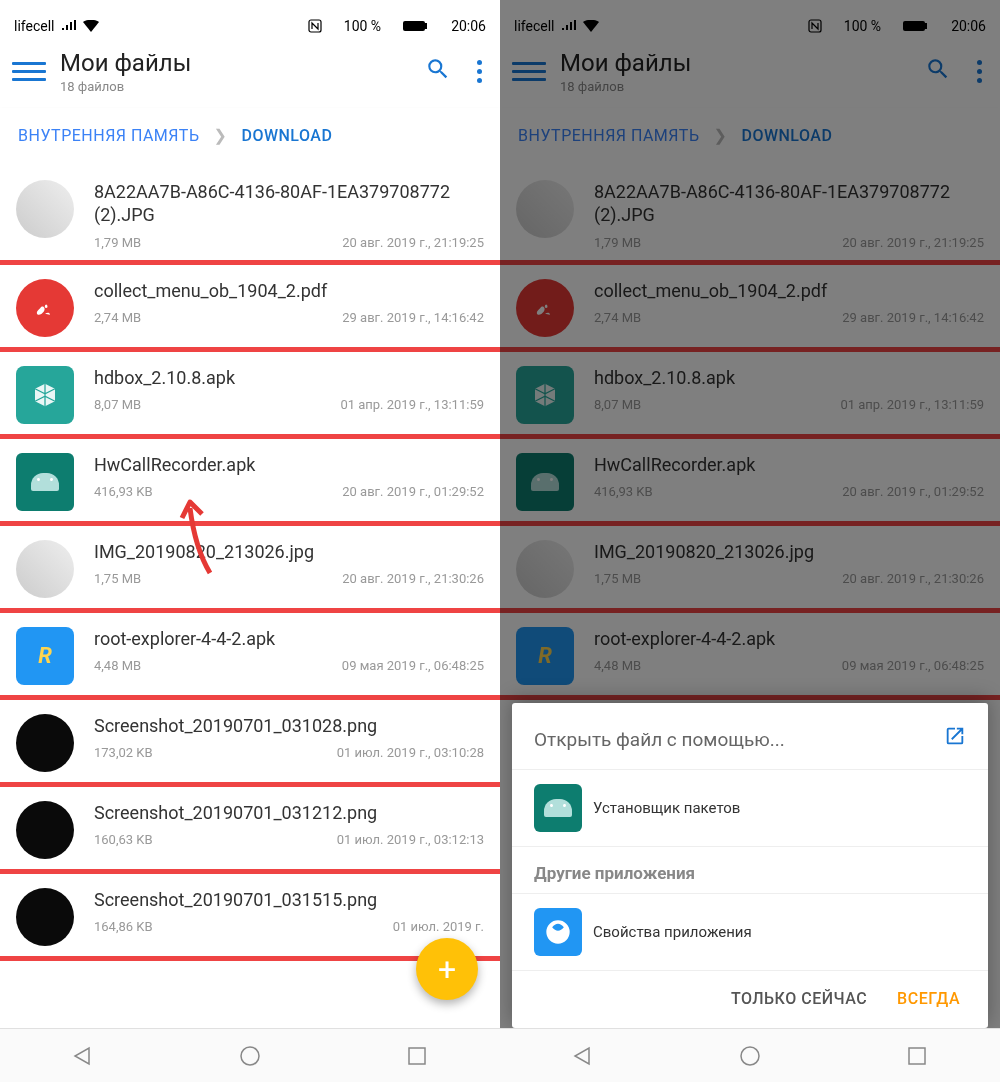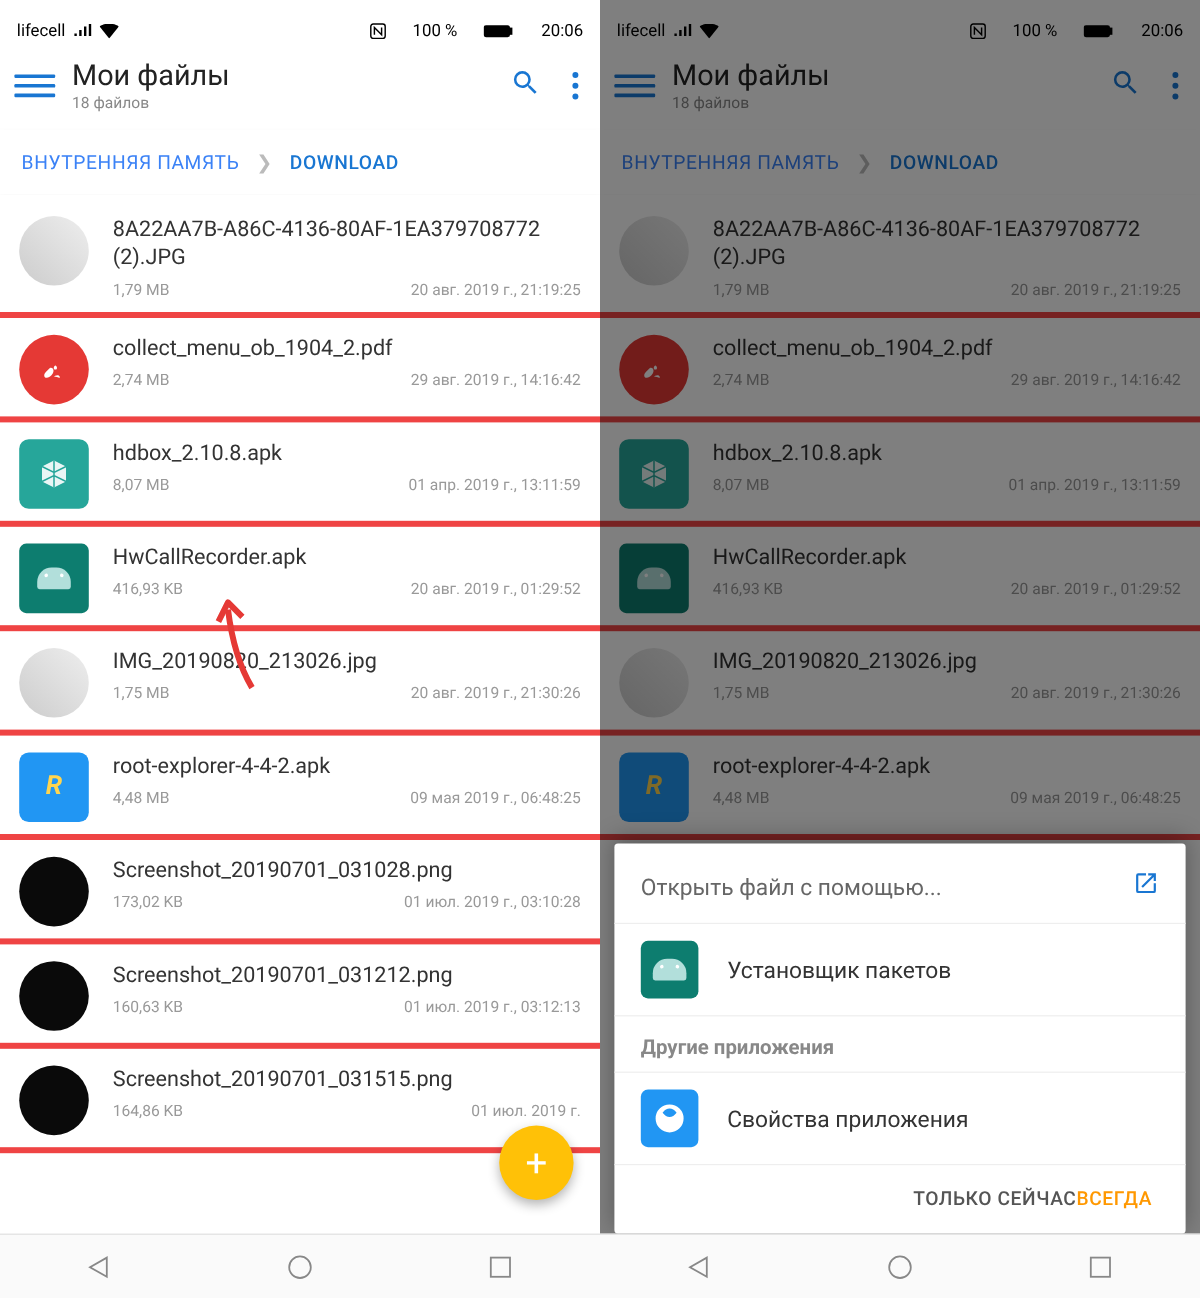--- a/index.html
+++ b/index.html
@@ -42,23 +42,23 @@
   .fab-plus { color: white; font-size: 32px; line-height: 1; }
   .nav-bar { position: absolute; bottom: 0; left: 0; right: 0; height: 54px; background: #fafafa; border-top: 1px solid #e0e0e0; display: flex; align-items: center; justify-content: space-around; }
   .nav-btn { width: 26px; height: 26px; display: flex; align-items: center; justify-content: center; }
   .dim-overlay { position: absolute; top: 0; left: 0; right: 0; bottom: 0; background: rgba(0,0,0,0.5); }
   .bottom-sheet { position: absolute; bottom: 54px; left: 12px; right: 12px; background: #fff; border-radius: 3px; box-shadow: 0 -4px 20px rgba(0,0,0,0.3); }
   .sheet-header { display: flex; align-items: flex-end; justify-content: space-between; padding: 22px 22px 18px; }
   .sheet-title { font-size: 19px; color: #666; }
   .sheet-launch { color: #1976d2; cursor: pointer; }
   .sheet-option { display: flex; align-items: center; padding: 14px 22px; border-top: 1px solid #eee; cursor: pointer; }
   .sheet-option-icon { width: 48px; height: 48px; border-radius: 6px; flex-shrink: 0; display: flex; align-items: center; justify-content: center; }
-  .sheet-option-label { font-size: 19px; color: #333; margin-left: 24px; }
+  .sheet-option-label { font-size: 15px; color: #333; margin-left: 11px; }
   .sheet-section { font-size: 17px; color: #888; padding: 16px 22px 10px; border-top: 1px solid #eee; font-weight: bold; }
-  .sheet-actions { display: flex; justify-content: flex-end; padding: 18px 28px 20px; border-top: 1px solid #eee; }
+  .sheet-actions { display: flex; justify-content: flex-end; gap: 30px; padding: 18px 28px 20px; border-top: 1px solid #eee; }
   .sheet-action-btn { font-size: 16px; font-weight: 500; letter-spacing: 0.5px; cursor: pointer; }
   .btn-once { color: #555; }
   .btn-always { color: #ff9800; }
   .arrow-annotation { position: absolute; pointer-events: none; }
   .arrow1 { left: 170px; top: 498px; }
   .android-head { display: inline-block; width: 28px; height: 18px; background: currentColor; border-radius: 12px 12px 2px 2px; position: relative; }
   .android-head::before, .android-head::after { content:''; position:absolute; width:2px; height:6px; background: currentColor; top:-5px; }
   .android-head::before { left:5px; transform: rotate(-20deg); }
   .android-head::after { right:5px; transform: rotate(20deg); }
   .android-eyes::before, .android-eyes::after { content:''; position:absolute; width:3px; height:3px; border-radius:50%; background: white; top:5px; }

